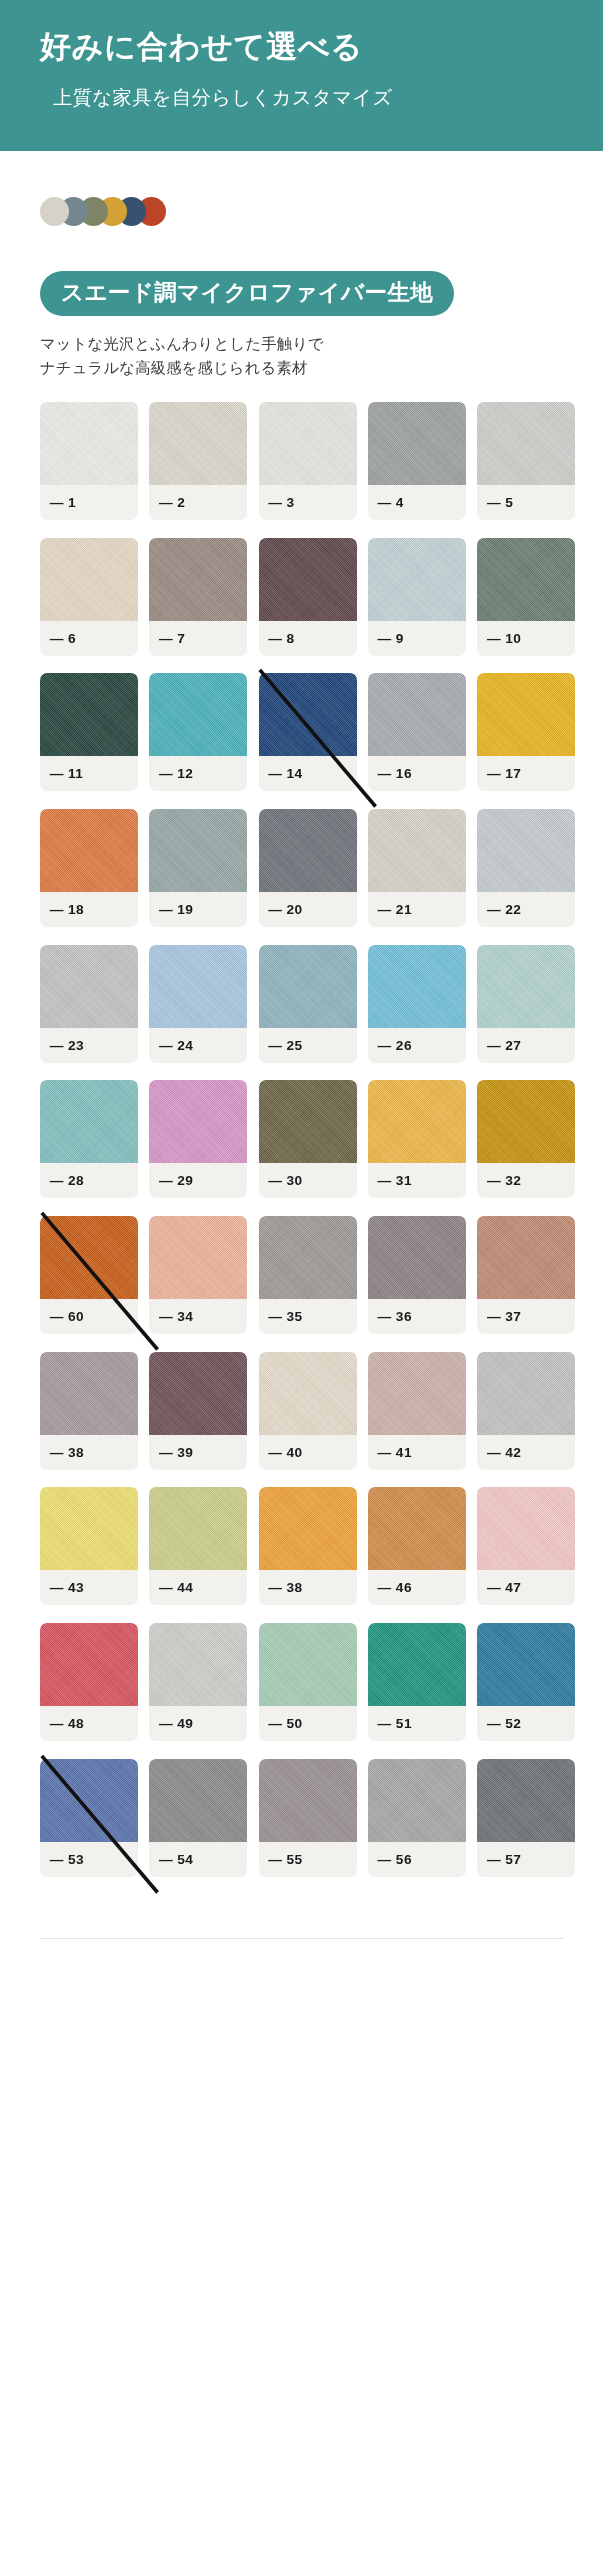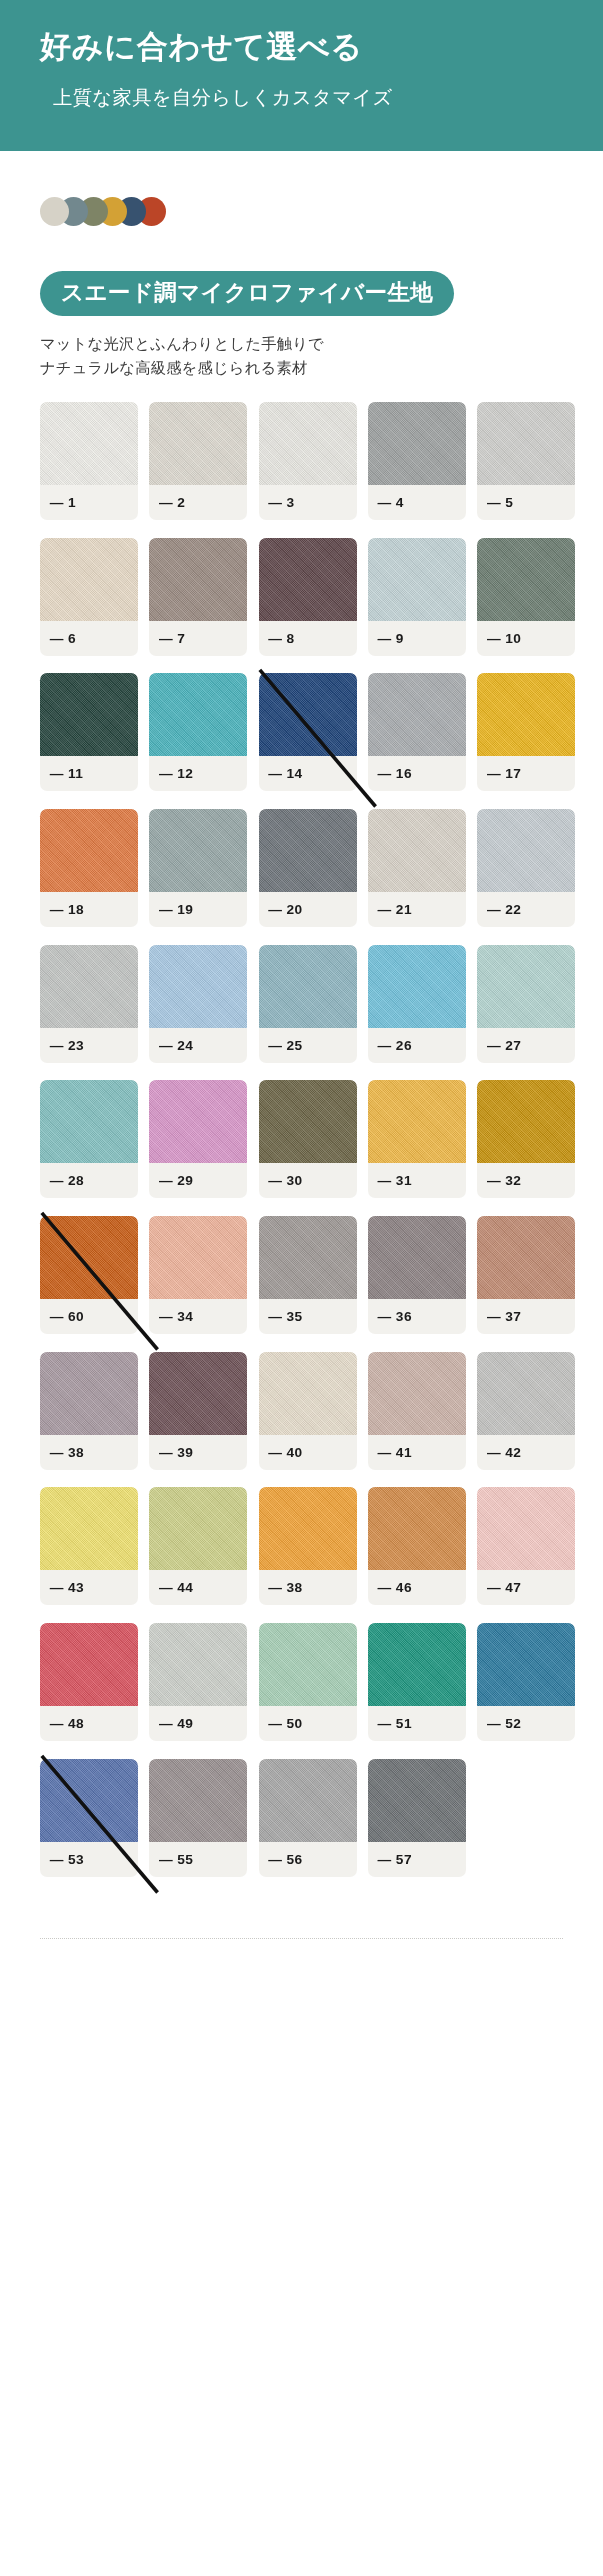--- a/index.html
+++ b/index.html
@@ -392,20 +392,24 @@
           <div class="card-label">— 52</div>
         </div>
         <div class="card">
           <div class="chip" style="background-color: rgb(90, 116, 174);"></div>
           <div class="card-label">— 53</div>
           <svg class="slash" viewBox="0 0 158 176">
             <line x1="6" y1="2" x2="150" y2="172"></line>
           </svg>
         </div>
         <div class="card">
+          <div class="chip" style="background-color: rgb(138, 141, 137);"></div>
+          <div class="card-label">— 54</div>
+        </div>
+        <div class="card">
           <div class="chip" style="background-color: rgb(154, 145, 146);"></div>
           <div class="card-label">— 55</div>
         </div>
         <div class="card">
           <div class="chip" style="background-color: rgb(168, 168, 168);"></div>
           <div class="card-label">— 56</div>
         </div>
         <div class="card">
           <div class="chip" style="background-color: rgb(111, 115, 118);"></div>
           <div class="card-label">— 57</div>

